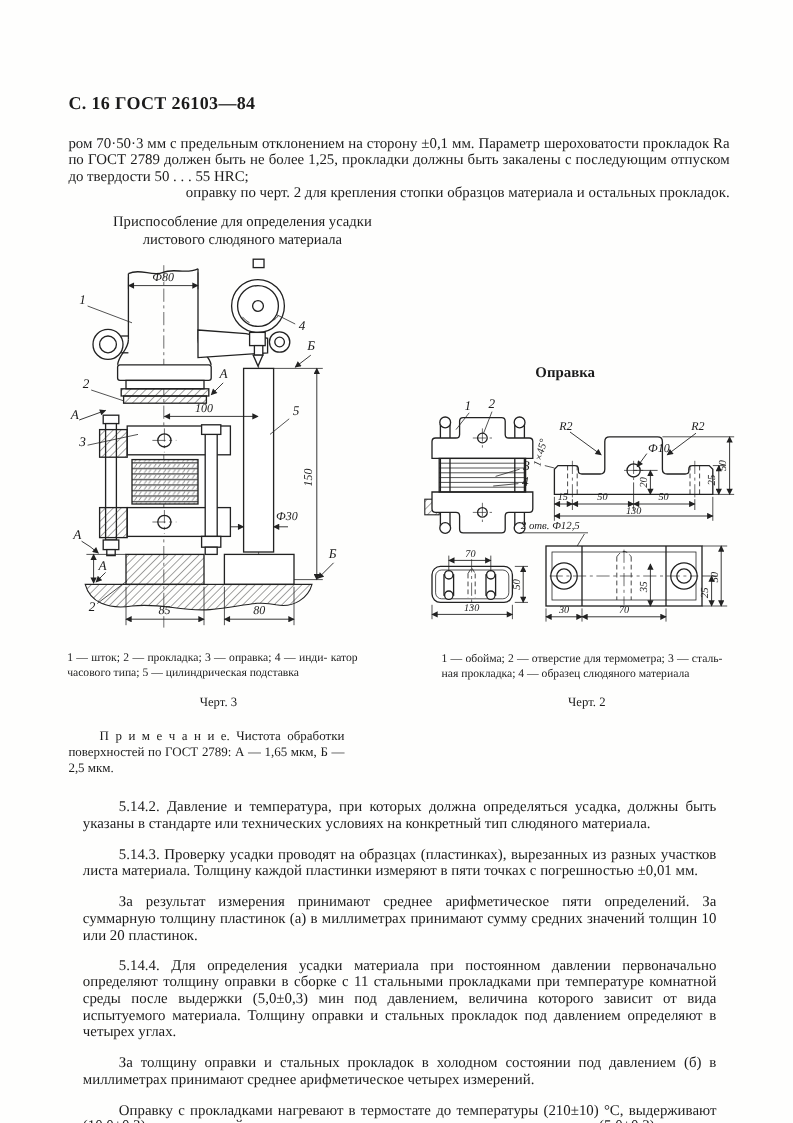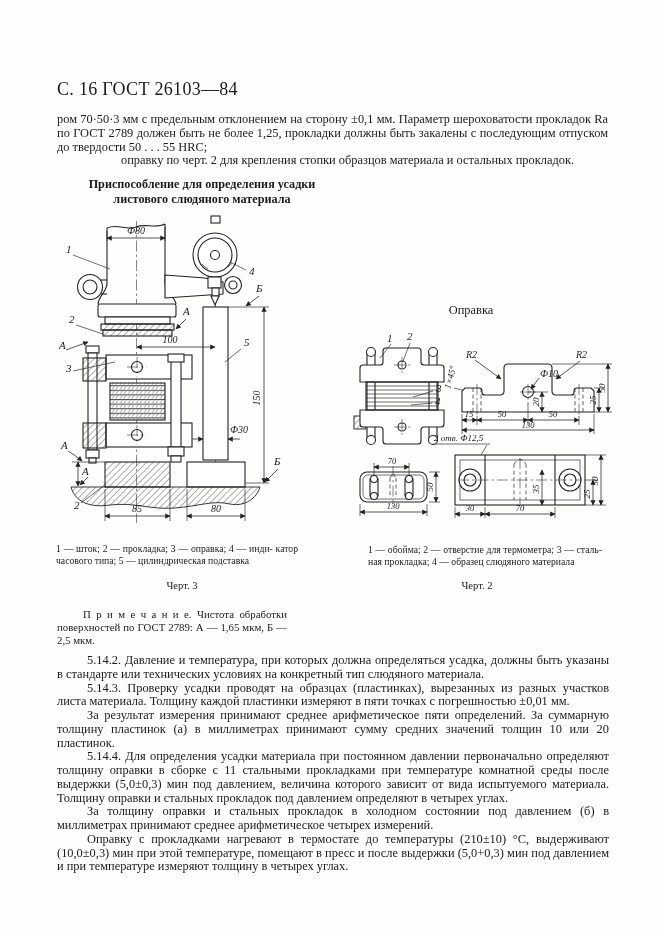--- a/index.html
+++ b/index.html
@@ -1,29 +1,29 @@
 <!DOCTYPE html>
 <html><head>
 <meta charset="utf-8">
 <style>
   html,body{margin:0;padding:0;background:#e8e8e8}
   .page{position:relative;width:661px;height:936px;background:#fefefd;color:#1b1b1b;
         font-family:"Liberation Serif",serif;overflow:hidden;margin:0 auto}
   .abs{position:absolute}
-  .hdr{font-weight:normal;font-size:18px;letter-spacing:.3px}
+  .hdr{font-weight:bold;font-size:15px;letter-spacing:.3px}
   .intro{width:551px;font-size:12.4px;line-height:13.8px;text-align:justify}
   .intro p{margin:0}
-  .intro p.ind{text-indent:30px;text-align:center}
-  .figtitle{width:290px;text-align:center;font-weight:bold;font-size:12.2px;line-height:14.6px}
-  .fig2title{width:238px;text-align:center;font-weight:normal;font-size:12.4px}
+  .intro p.ind{text-indent:30px;text-align:right}
+  .figtitle{width:290px;text-align:center;font-weight:normal;font-size:12.2px;line-height:14.6px}
+  .fig2title{width:238px;text-align:center;font-weight:bold;font-size:12.4px}
   .cap{font-size:9.7px;line-height:11.6px;text-align:justify;color:#222}
   .chert{font-size:10.6px;text-align:center}
   .note{width:230px;font-size:10.8px;line-height:13.2px;text-align:justify;text-indent:26px}
   .bodytxt{width:552px;font-size:12.4px;line-height:13.75px;text-align:justify}
-  .bodytxt p{margin:0;text-indent:30px}
+  .bodytxt p{margin:12px;text-indent:30px}
   
   .s{stroke:#222;fill:none;stroke-width:1.1}
   .w{stroke:#222;fill:#fff;stroke-width:1.1}
   .t{stroke:#222;fill:none;stroke-width:.65}
   .cl{stroke:#222;fill:none;stroke-width:.55;stroke-dasharray:11 3 2.5 3}
   .dsh{stroke:#222;fill:none;stroke-width:.7;stroke-dasharray:4 2.6}
   .dim{stroke:#222;fill:none;stroke-width:.75;marker-start:url(#a1);marker-end:url(#a1)}
   .arr{stroke:#222;fill:none;stroke-width:.75;marker-end:url(#a1)}
   .dim2{stroke:#222;fill:none;stroke-width:.75;marker-start:url(#a2);marker-end:url(#a2)}
   .arr2{stroke:#222;fill:none;stroke-width:.75;marker-end:url(#a2)}
@@ -301,21 +301,21 @@
     </g>
     <text class="txt f85 mid" x="42" y="166">70</text>
     <text class="txt f85 mid" x="43" y="211">130</text>
     <text class="txt f9 mid" x="83" y="189" transform="rotate(-90 83,189)">50</text>
   </svg>
 
   <div class="abs cap" style="left:56px;top:543px;width:242px">1 — шток; 2 — прокладка; 3 — оправка; 4 — инди- катор часового типа; 5 — цилиндрическая подставка</div>
   <div class="abs chert" style="left:57px;top:580px;width:250px">Черт. 3</div>
 
   <div class="abs cap" style="left:368px;top:544px;width:234px">1 — обойма; 2 — отверстие для термометра; 3 — сталь- ная прокладка; 4 — образец слюдяного материала</div>
-  <div class="abs chert" style="left:360px;top:580px;width:234px">Черт. 2</div>
+  <div class="abs chert" style="left:372px;top:580px;width:234px">Черт. 2</div>
 
   <div class="abs note" style="left:57px;top:608px">П р и м е ч а н и е. Чистота обработки поверхностей по ГОСТ 2789: А — 1,65 мкм, Б — 2,5 мкм.</div>
 
   <div class="abs bodytxt" style="left:57px;top:654px">
     <p>5.14.2. Давление и температура, при которых должна определяться усадка, должны быть указаны в стандарте или технических условиях на конкретный тип слюдяного материала.</p>
     <p>5.14.3. Проверку усадки проводят на образцах (пластинках), вырезанных из разных участков листа материала. Толщину каждой пластинки измеряют в пяти точках с погрешностью ±0,01 мм.</p>
     <p>За результат измерения принимают среднее арифметическое  пяти определений. За суммарную толщину пластинок (а) в миллиметрах принимают сумму средних значений толщин 10 или 20 пластинок.</p>
     <p>5.14.4. Для определения усадки материала при постоянном давлении первоначально определяют толщину оправки в сборке с 11 стальными прокладками при температуре комнатной среды после выдержки (5,0±0,3) мин под давлением, величина которого зависит от вида испытуемого материала. Толщину оправки и стальных прокладок под давлением определяют в четырех углах.</p>
     <p>За толщину оправки и стальных прокладок в холодном состоянии под давлением (б) в миллиметрах принимают среднее арифметическое четырех измерений.</p>
     <p>Оправку с прокладками нагревают в термостате до температуры (210±10) °С, выдерживают (10,0±0,3) мин при этой температуре, помещают в пресс и после выдержки (5,0+0,3) мин под давлением и при температуре измеряют толщину в четырех углах.</p>

